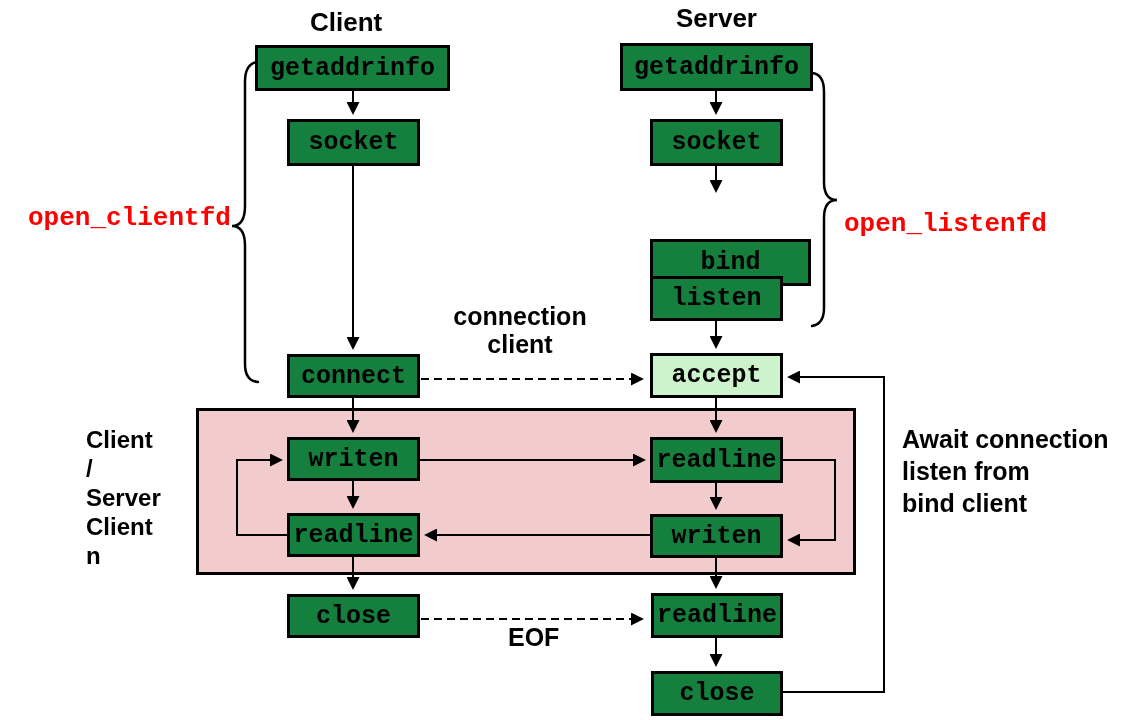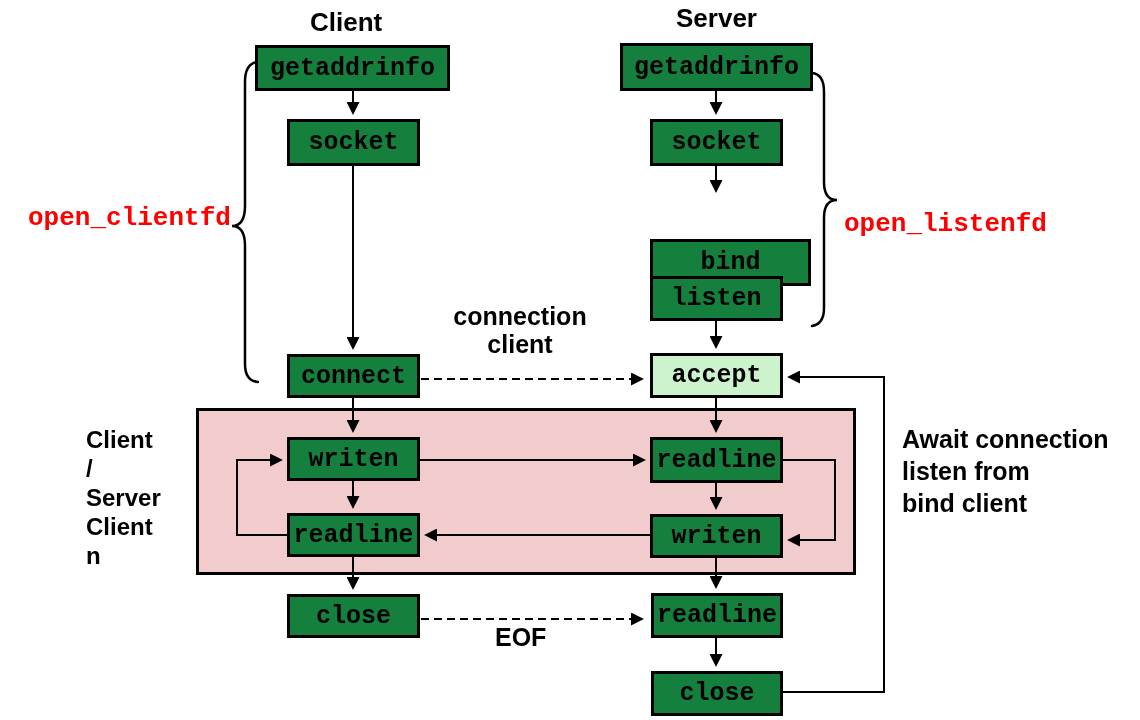--- a/index.html
+++ b/index.html
@@ -139,21 +139,21 @@
   <div class="fbox" style="left:651px; top:671px; width:132px; height:45px;">close</div>
 
   <div class="redlabel" style="left:28px; top:203px;">open_clientfd</div>
   <div class="redlabel" style="left:844px; top:190px;margin-top:19px;">open_listenfd</div>
 
   <div class="note center" style="left:420px; top:302px; width:200px;">
     <div>connection</div>
     <div>client</div>
   </div>
 
-  <div class="note" style="left:495px; top:622px;">EOF</div>
+  <div class="note" style="left:508px; top:622px;">EOF</div>
 
   <div class="note" style="left:902px; top:423px; line-height:32px;">
     <div>Await connection</div>
     <div>listen from</div>
     <div>bind client</div>
   </div>
 
   <div class="sessionlabel" style="left:86px; top:425px;">
     <div>Client</div>
     <div>/</div>

